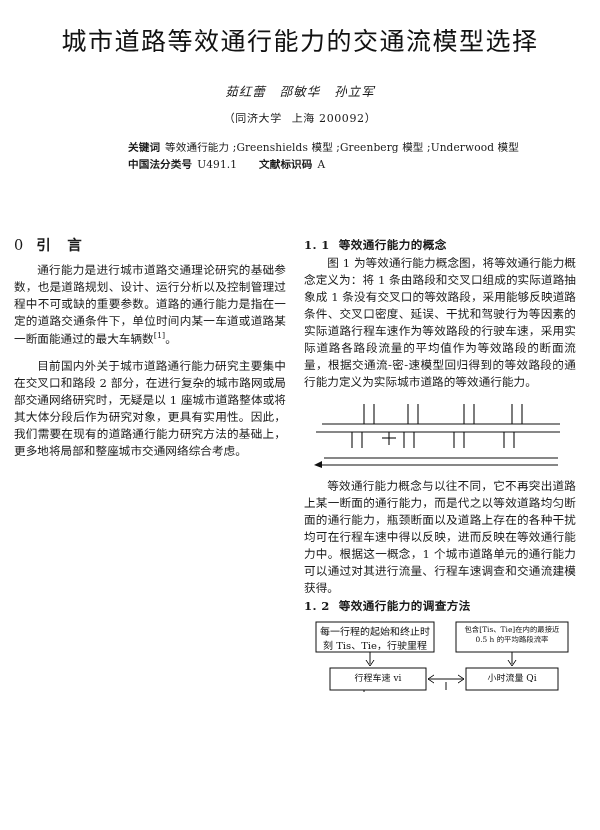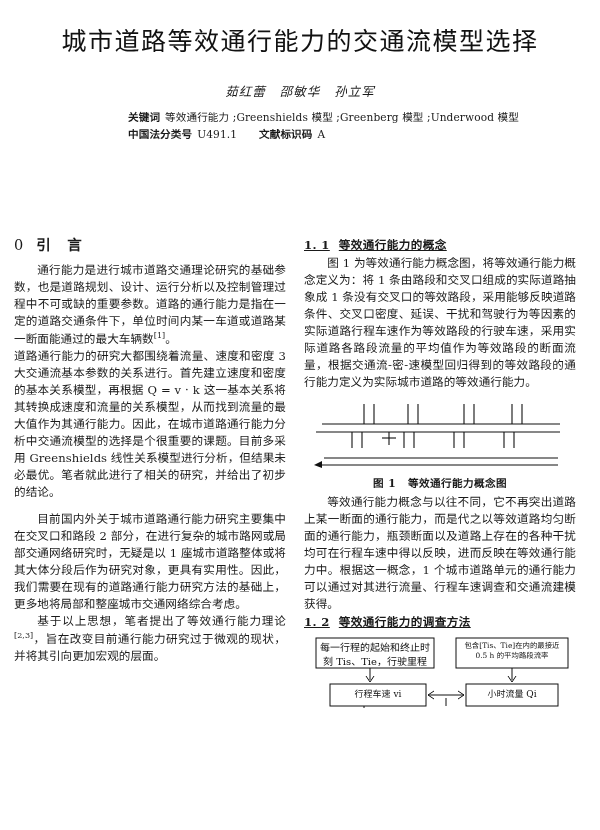--- a/index.html
+++ b/index.html
@@ -100,21 +100,20 @@
     letter-spacing: 1px;
     line-height: 1.3;
   }
   h2.sec .num { margin-right: 12px; font-weight: normal; }
   h3.subsec {
     font-size: 11.6px;
     font-weight: bold;
     margin: 2px 0 1px 0;
     letter-spacing: 0.4px;
     line-height: 1.35;
-    text-decoration: underline;
   }
   h3.subsec .num { margin-right: 9px; }
   p.body {
     font-size: 11.6px;
     line-height: 1.47;
     margin: 0 0 0 0;
     text-align: justify;
     text-indent: 2em;
     letter-spacing: 0.05px;
   }
@@ -148,20 +147,23 @@
 
 <div class="page">
 
   <div class="title-block">
     <h1 class="paper-title">城市道路等效通行能力的交通流模型选择</h1>
 
     <div class="authors">
       <span>茹红蕾</span><span class="sep"></span><span>邵敏华</span><span class="sep"></span><span>孙立军</span>
     </div>
 
+    <div class="affiliation">
+      <span>（同济大学</span><span class="gap"></span><span>上海 200092）</span>
+    </div>
   </div>
 
   <div class="abstract-wrap">
     <p class="kw-line">
       <span class="lbl-tight">关键词</span><span>等效通行能力 ;Greenshields 模型 ;Greenberg 模型 ;Underwood 模型</span>
     </p>
     <p class="cls-line">
       <span class="lbl-tight">中国法分类号</span><span>U491.1</span><span class="mid-gap"></span><span class="lbl-tight">文献标识码</span><span>A</span>
     </p>
   </div>
@@ -169,28 +171,26 @@
   <div class="columns">
 
     <div class="col">
 
       <h2 class="sec sec0">
         <span class="num">0</span><span>引　言</span>
       </h2>
 
       <p class="body"><span>通行能力是进行城市道路交通理论研究的基础参数，也是道路规划、设计、运行分析以及控制管理过程中不可或缺的重要参数。道路的通行能力是指在一定的道路交通条件下，单位时间内某一车道或道路某一断面能通过的最大车辆数</span><sup>[1]</sup>。</p>
 
-      <p class="body cont">道路通行能力的研究大都围绕着流量、速度和密度 3 大交通流基本参数的关系进行。首先建立速度和密度的基本关系模型，再根据 Q = v · k 这一基本关系将其转换成速度和流量的关系模型，从而找到流量的最大值作为其通行能力。因此，在城市道路通行能力分析中交通流模型的选择是个很重要的课题。目前多采用 Greenshields 线性关系模型进行分析，但结果未必最优。笔者就此进行了相关的研究，并给出了初步的结论。</p>
 
       <div class="sec-gap"></div>
 
 
       <p class="body">目前国内外关于城市道路通行能力研究主要集中在交叉口和路段 2 部分，在进行复杂的城市路网或局部交通网络研究时，无疑是以 1 座城市道路整体或将其大体分段后作为研究对象，更具有实用性。因此，我们需要在现有的道路通行能力研究方法的基础上，更多地将局部和整座城市交通网络综合考虑。</p>
 
-      <p class="body"><span>基于以上思想，笔者提出了等效通行能力理论</span><sup>[2,3]</sup><span>，旨在改变目前通行能力研究过于微观的现状，并将其引向更加宏观的层面。</span></p>
 
     </div>
 
     <div class="col">
 
       <h3 class="subsec">
         <span class="num">1. 1</span><span>等效通行能力的概念</span>
       </h3>
 
       <p class="body">图 1 为等效通行能力概念图，将等效通行能力概念定义为：将 1 条由路段和交叉口组成的实际道路抽象成 1 条没有交叉口的等效路段，采用能够反映道路条件、交叉口密度、延误、干扰和驾驶行为等因素的实际道路行程车速作为等效路段的行驶车速，采用实际道路各路段流量的平均值作为等效路段的断面流量，根据交通流-密-速模型回归得到的等效路段的通行能力定义为实际城市道路的等效通行能力。</p>
@@ -221,23 +221,20 @@
             <line x1="206" y1="34" x2="206" y2="50"></line>
 
             <line x1="74" y1="40" x2="88" y2="40"></line>
             <line x1="81" y1="34" x2="81" y2="47"></line>
 
             <line x1="16" y1="60" x2="250" y2="60"></line>
             <line x1="10" y1="67" x2="250" y2="67"></line>
             <path d="M6 67 L14 63 L14 70 Z" fill="#111" stroke="none"></path>
           </g>
         </svg>
-        <div class="fig-caption">
-          <span>图 1</span><span class="cgap"></span><span>等效通行能力概念图</span>
-        </div>
       </div>
 
       <p class="body">等效通行能力概念与以往不同，它不再突出道路上某一断面的通行能力，而是代之以等效道路均匀断面的通行能力，瓶颈断面以及道路上存在的各种干扰均可在行程车速中得以反映，进而反映在等效通行能力中。根据这一概念，1 个城市道路单元的通行能力可以通过对其进行流量、行程车速调查和交通流建模获得。</p>
 
       <h3 class="subsec">
         <span class="num">1. 2</span><span>等效通行能力的调查方法</span>
       </h3>
 
 
       <div class="figure2 clipbox">

